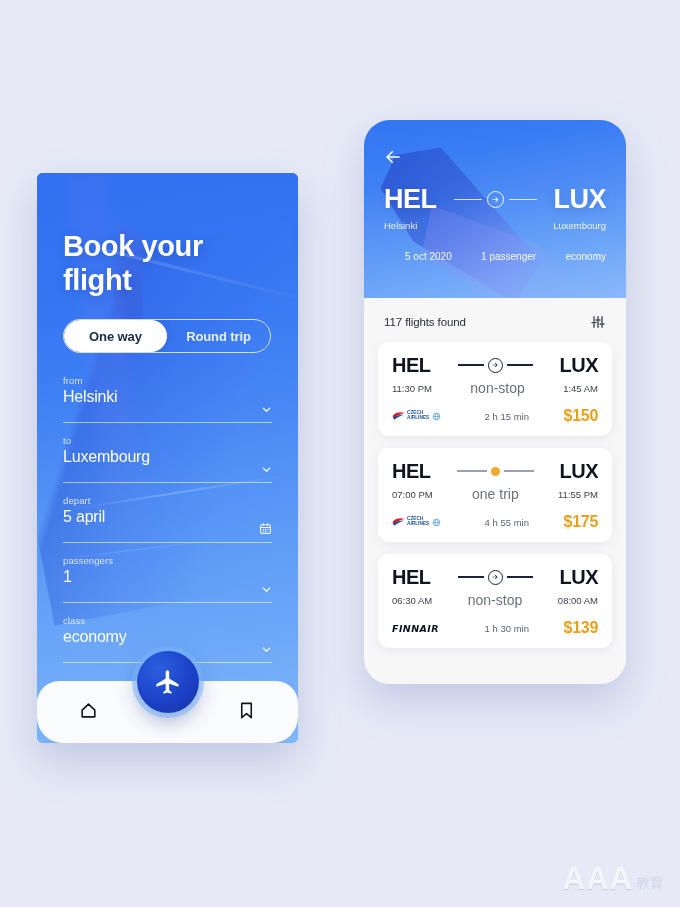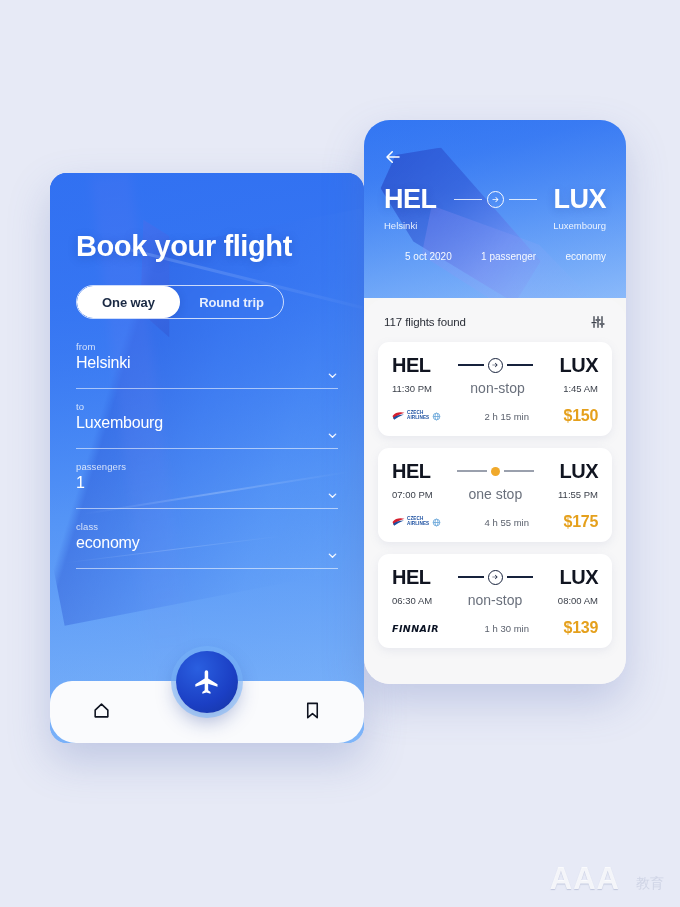--- a/index.html
+++ b/index.html
@@ -9,25 +9,25 @@
     height: 907px;
     background: #e7eaf6;
     font-family: "Liberation Sans", sans-serif;
     overflow: hidden;
     position: relative;
   }
 
   
   .phone-left {
     position: absolute;
-    left: 50px;
+    left: 37px;
     top: 173px;
-    width: 314px;
+    width: 261px;
     height: 570px;
-    border-radius: 17px;
+    border-radius: 6px;
     overflow: hidden;
     background: linear-gradient(160deg, #3a7df2 0%, #2f6ff0 18%, #4a8cf5 45%, #63a0f7 70%, #7fb4f9 100%);
     box-shadow: 0 18px 42px rgba(90,110,180,0.28);
   }
   
   .wing-photo {
     position: absolute;
     inset: 0;
     overflow: hidden;
   }
@@ -333,21 +333,21 @@
   .logo-finnair {
     font-size: 9.5px; font-weight: bold; color: #0b1324;
     letter-spacing: 0.4px; font-style: italic;
     font-family: "DejaVu Sans", sans-serif;
   }
 
   
   .watermark {
     position: absolute;
     right: 16px; bottom: 14px;
-    display: flex; align-items: flex-end; gap: 16px;
+    display: flex; align-items: flex-end; gap: 3px;
     user-select: none;
   }
   .wm-aaa {
     font-size: 31px; font-weight: bold; letter-spacing: 1px;
     color: rgba(255,255,255,0.82);
     text-shadow: 0 1px 1px rgba(160,170,200,0.55);
     line-height: 0.95;
   }
   .wm-cn {
     font-size: 14px; color: rgba(205,210,228,0.92);
@@ -395,20 +395,37 @@
       <div class="field">
         <div class="field-label">to</div>
         <div class="field-value">Luxembourg</div>
         <span class="field-icon">
           <svg class="chev" viewBox="0 0 24 24" fill="none" stroke="currentColor" stroke-width="3" stroke-linecap="round" stroke-linejoin="round">
               <polyline points="5 9 12 16 19 9"></polyline>
             </svg>
         </span>
       </div>
 
+      <div class="field">
+        <div class="field-label">depart</div>
+        <div class="field-value">5 april</div>
+        <span class="field-icon">
+          <svg class="cal" viewBox="0 0 24 24" fill="none" stroke="currentColor" stroke-width="2" stroke-linecap="round">
+              <rect x="3" y="5" width="18" height="16" rx="2"></rect>
+              <line x1="3" y1="10" x2="21" y2="10"></line>
+              <line x1="8" y1="3" x2="8" y2="6"></line>
+              <line x1="16" y1="3" x2="16" y2="6"></line>
+              <line x1="8" y1="14" x2="9" y2="14"></line>
+              <line x1="12" y1="14" x2="13" y2="14"></line>
+              <line x1="16" y1="14" x2="17" y2="14"></line>
+              <line x1="8" y1="17" x2="9" y2="17"></line>
+              <line x1="12" y1="17" x2="13" y2="17"></line>
+            </svg>
+        </span>
+      </div>
 
       <div class="field">
         <div class="field-label">passengers</div>
         <div class="field-value">1</div>
         <span class="field-icon">
           <svg class="chev" viewBox="0 0 24 24" fill="none" stroke="currentColor" stroke-width="3" stroke-linecap="round" stroke-linejoin="round">
               <polyline points="5 9 12 16 19 9"></polyline>
             </svg>
         </span>
       </div>
@@ -551,21 +568,21 @@
         <span class="fc-code">HEL</span>
         <span class="fc-mid">
           <span class="fline-grey"></span>
           <span class="fdot"></span>
           <span class="fline-grey"></span>
         </span>
         <span class="fc-code">LUX</span>
       </div>
       <div class="fc-times">
         <span class="fc-time">07:00 PM</span>
-        <span class="fc-stops">one stop</span>
+        <span class="fc-stops">one trip</span>
         <span class="fc-time">11:55 PM</span>
       </div>
       <div class="fc-bot">
         <span class="fc-logo">
           <span class="logo-czech">
             <svg class="swoosh" viewBox="0 0 24 18">
                 <path d="M1 9 C6 2, 15 1, 23 3 C16 5, 9 8, 3 14 Z" fill="#d5202f"></path>
                 <path d="M2 12 C8 8, 15 6, 22 6 C15 9, 8 12, 4 16 Z" fill="#1b4fa0"></path>
               </svg>
             <span class="txt">CZECH<br>AIRLINES</span>

